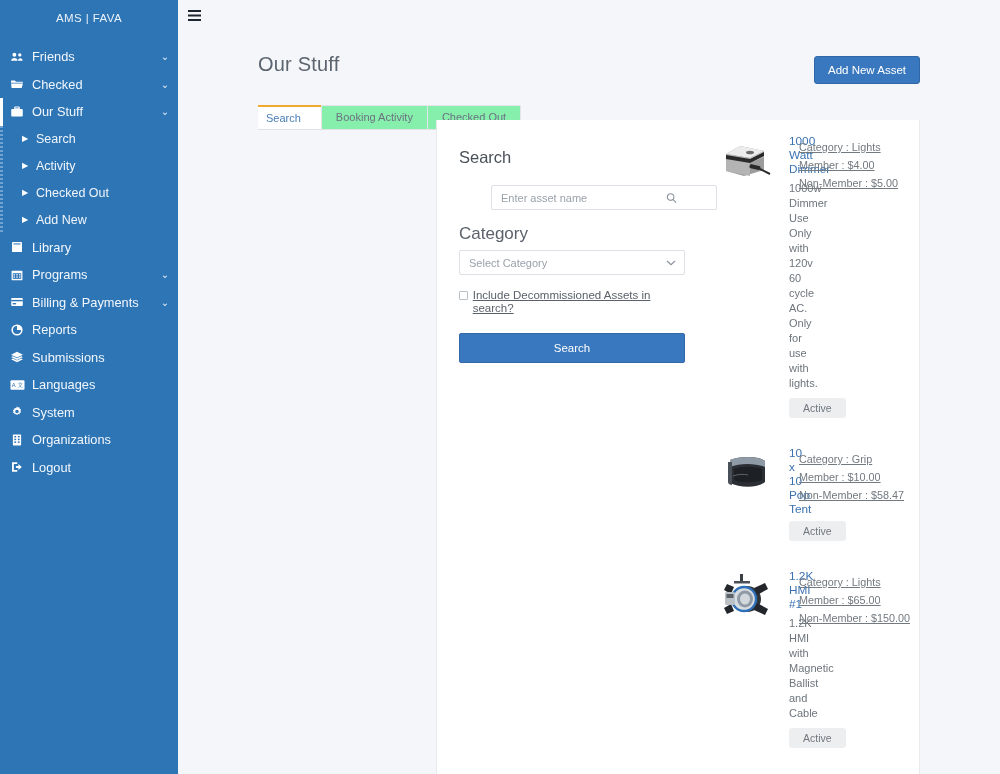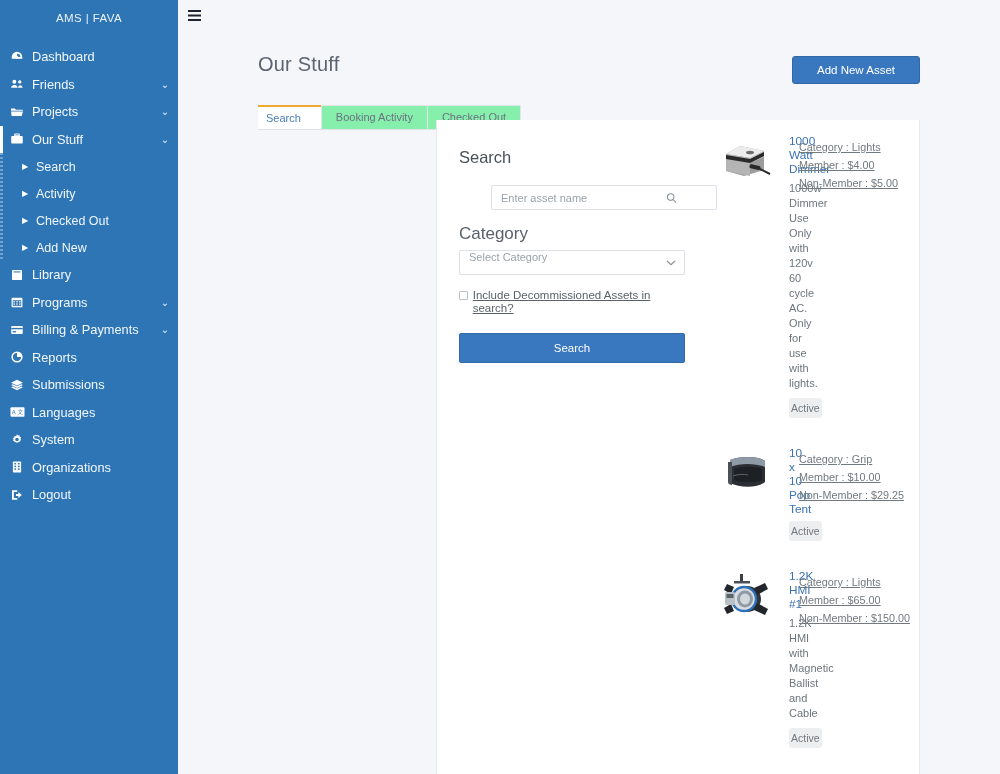--- a/index.html
+++ b/index.html
@@ -81,21 +81,21 @@
   }
   .hamburger { cursor: pointer; display: block; }
 
   .page-head {
     display: flex; align-items: flex-start; justify-content: space-between;
     padding: 22px 80px 0 80px;
   }
   .page-title { font-size: 20px; color: #5c6470; font-weight: 400; letter-spacing: .2px; }
   .btn-primary {
     background: #3978be; color: #fff; border: 1px solid #3169a8;
-    font-size: 11.5px; padding: 7px 24px; border-radius: 3px; cursor: pointer;
+    font-size: 11.5px; padding: 7px 13px; border-radius: 3px; cursor: pointer;
     font-family: "Liberation Sans", sans-serif;
     margin-top: 3px;
   }
 
   
   .tabs {
     margin: 22px 80px 0 80px;
     display: flex; align-items: flex-end;
     border-bottom: 1px solid #dfe3e8;
     height: 24px;
@@ -145,21 +145,21 @@
   }
   .txt-input::placeholder { color: #9aa2ab; }
   .in-icon {
     position: absolute; right: 8px; top: 50%; transform: translateY(-50%);
     color: #8b939c; pointer-events: none; display: flex;
   }
   .fld-label { font-size: 17px; color: #5a616a; margin-bottom: 6px; }
   .select-box {
     position: relative; width: 100%; height: 25px;
     border: 1px solid #dde1e5; border-radius: 2px; background: #fff;
-    display: flex; padding: 0 24px 0 9px;
+    display: flex; align-items: center; padding: 0 24px 0 9px;
     font-size: 11px; color: #9aa2ab; cursor: pointer;
   }
   .chk-row { display: flex; align-items: flex-start; margin: 14px 0 18px 0; }
   .chk-box {
     width: 9px; height: 9px; border: 1px solid #b9c0c7; background: #fff;
     margin-right: 5px; margin-top: 2px; cursor: pointer; border-radius: 1px;
   }
   .chk-label { font-size: 11.5px; color: #5a616a; line-height: 13px; text-decoration: underline; }
   .btn-search {
     width: 100%; background: #3978be; color: #fff; border: 1px solid #3169a8;
@@ -183,48 +183,38 @@
   .asset-name {
     font-size: 11.8px; color: #3b72b0; margin-bottom: 5px;
     cursor: pointer; line-height: 14px;
   }
   .asset-desc {
     font-size: 11px; color: #6e757d; line-height: 15px; margin-bottom: 7px;
     max-width: 270px;
   }
   .badge {
     display: inline-block; background: #eceef0; color: #71787f;
-    font-size: 10.5px; padding: 4px 2px; border-radius: 3px;
+    font-size: 10.5px; padding: 4px 14px; border-radius: 3px;
   }
   .asset-meta {
     width: 112px; min-width: 112px;
     font-size: 10.8px; color: #72797f; line-height: 18px;
     padding-top: 4px;
   }
   .asset-meta div { white-space: normal; text-decoration: underline; }
 </style>
 </head>
 <body>
 
 <div class="app">
 
   <aside class="sidebar">
     <div class="brand">AMS  |  FAVA</div>
     <nav class="nav">
 
-      <div class="nav-item">
-        <span class="ico">
-          <svg width="14" height="14" viewBox="0 0 16 16" fill="#fff">
-              <path d="M8 2a6 6 0 00-6 6v2h12V8a6 6 0 00-6-6zm0 2.2a3.8 3.8 0 013.8 3.8H9.3A1.3 1.3 0 008 6.7V4.2z"></path>
-              <circle cx="8" cy="9" r="1.3"></circle>
-            </svg>
-        </span>
-        <span class="lbl">Dashboard</span>
-        <span class="caret"></span>
-      </div>
 
       <div class="nav-item">
         <span class="ico">
           <svg width="14" height="14" viewBox="0 0 16 16" fill="#fff">
               <circle cx="5" cy="5.4" r="2.2"></circle>
               <circle cx="11.2" cy="5.6" r="1.9"></circle>
               <path d="M1.3 12.4c0-2 1.7-3.2 3.7-3.2s3.7 1.2 3.7 3.2z"></path>
               <path d="M9.2 12.4c0-1.7 1.1-2.9 2.6-2.9 1.4 0 2.6 1 2.6 2.9z"></path>
             </svg>
         </span>
@@ -232,21 +222,21 @@
         <span class="caret">⌄</span>
       </div>
 
       <div class="nav-item">
         <span class="ico">
           <svg width="14" height="14" viewBox="0 0 16 16" fill="#fff">
               <path d="M1.2 4.1h4.4l1.2 1.3H14c.5 0 .9.4.9.9v.4H1.2z"></path>
               <path d="M1.3 7.4h13.5l-1.3 4.6c-.1.4-.4.6-.8.6H2.5c-.4 0-.7-.2-.8-.6z"></path>
             </svg>
         </span>
-        <span class="lbl">Projects</span>
+        <span class="lbl">Checked</span>
         <span class="caret">⌄</span>
       </div>
 
       <div class="nav-item active">
         <span class="ico">
           <svg width="14" height="14" viewBox="0 0 16 16" fill="#fff">
               <rect x="5.4" y="2.3" width="5.2" height="2.1" rx="0.6" fill="none" stroke="#fff" stroke-width="1.3"></rect>
               <rect x="1.4" y="4.6" width="13.2" height="8.4" rx="1.1"></rect>
             </svg>
         </span>
@@ -489,21 +479,21 @@
               <path d="M13 24 C18 22 24 22 28 23" stroke="#5d646c" stroke-width="1" fill="none"></path>
             </svg>
           </div>
           <div class="asset-mid">
             <div class="asset-name">10 x 10 Pop Tent</div>
             <span class="badge">Active</span>
           </div>
           <div class="asset-meta">
             <div>Category : Grip</div>
             <div>Member : $10.00</div>
-            <div>Non-Member : $29.25</div>
+            <div>Non-Member : $58.47</div>
           </div>
         </div>
 
         <div class="asset-row">
           <div class="thumb">
             <svg width="52" height="46" viewBox="0 0 52 46">
               <rect x="20" y="1" width="3" height="7" fill="#3a3f45"></rect>
               <path d="M14 8 h16 v2.5 h-16 z" fill="#4a5058"></path>
               <ellipse cx="27" cy="26" rx="14" ry="13" fill="#2f3439"></ellipse>
               <ellipse cx="24" cy="26" rx="12" ry="12" fill="#d8dde2"></ellipse>

